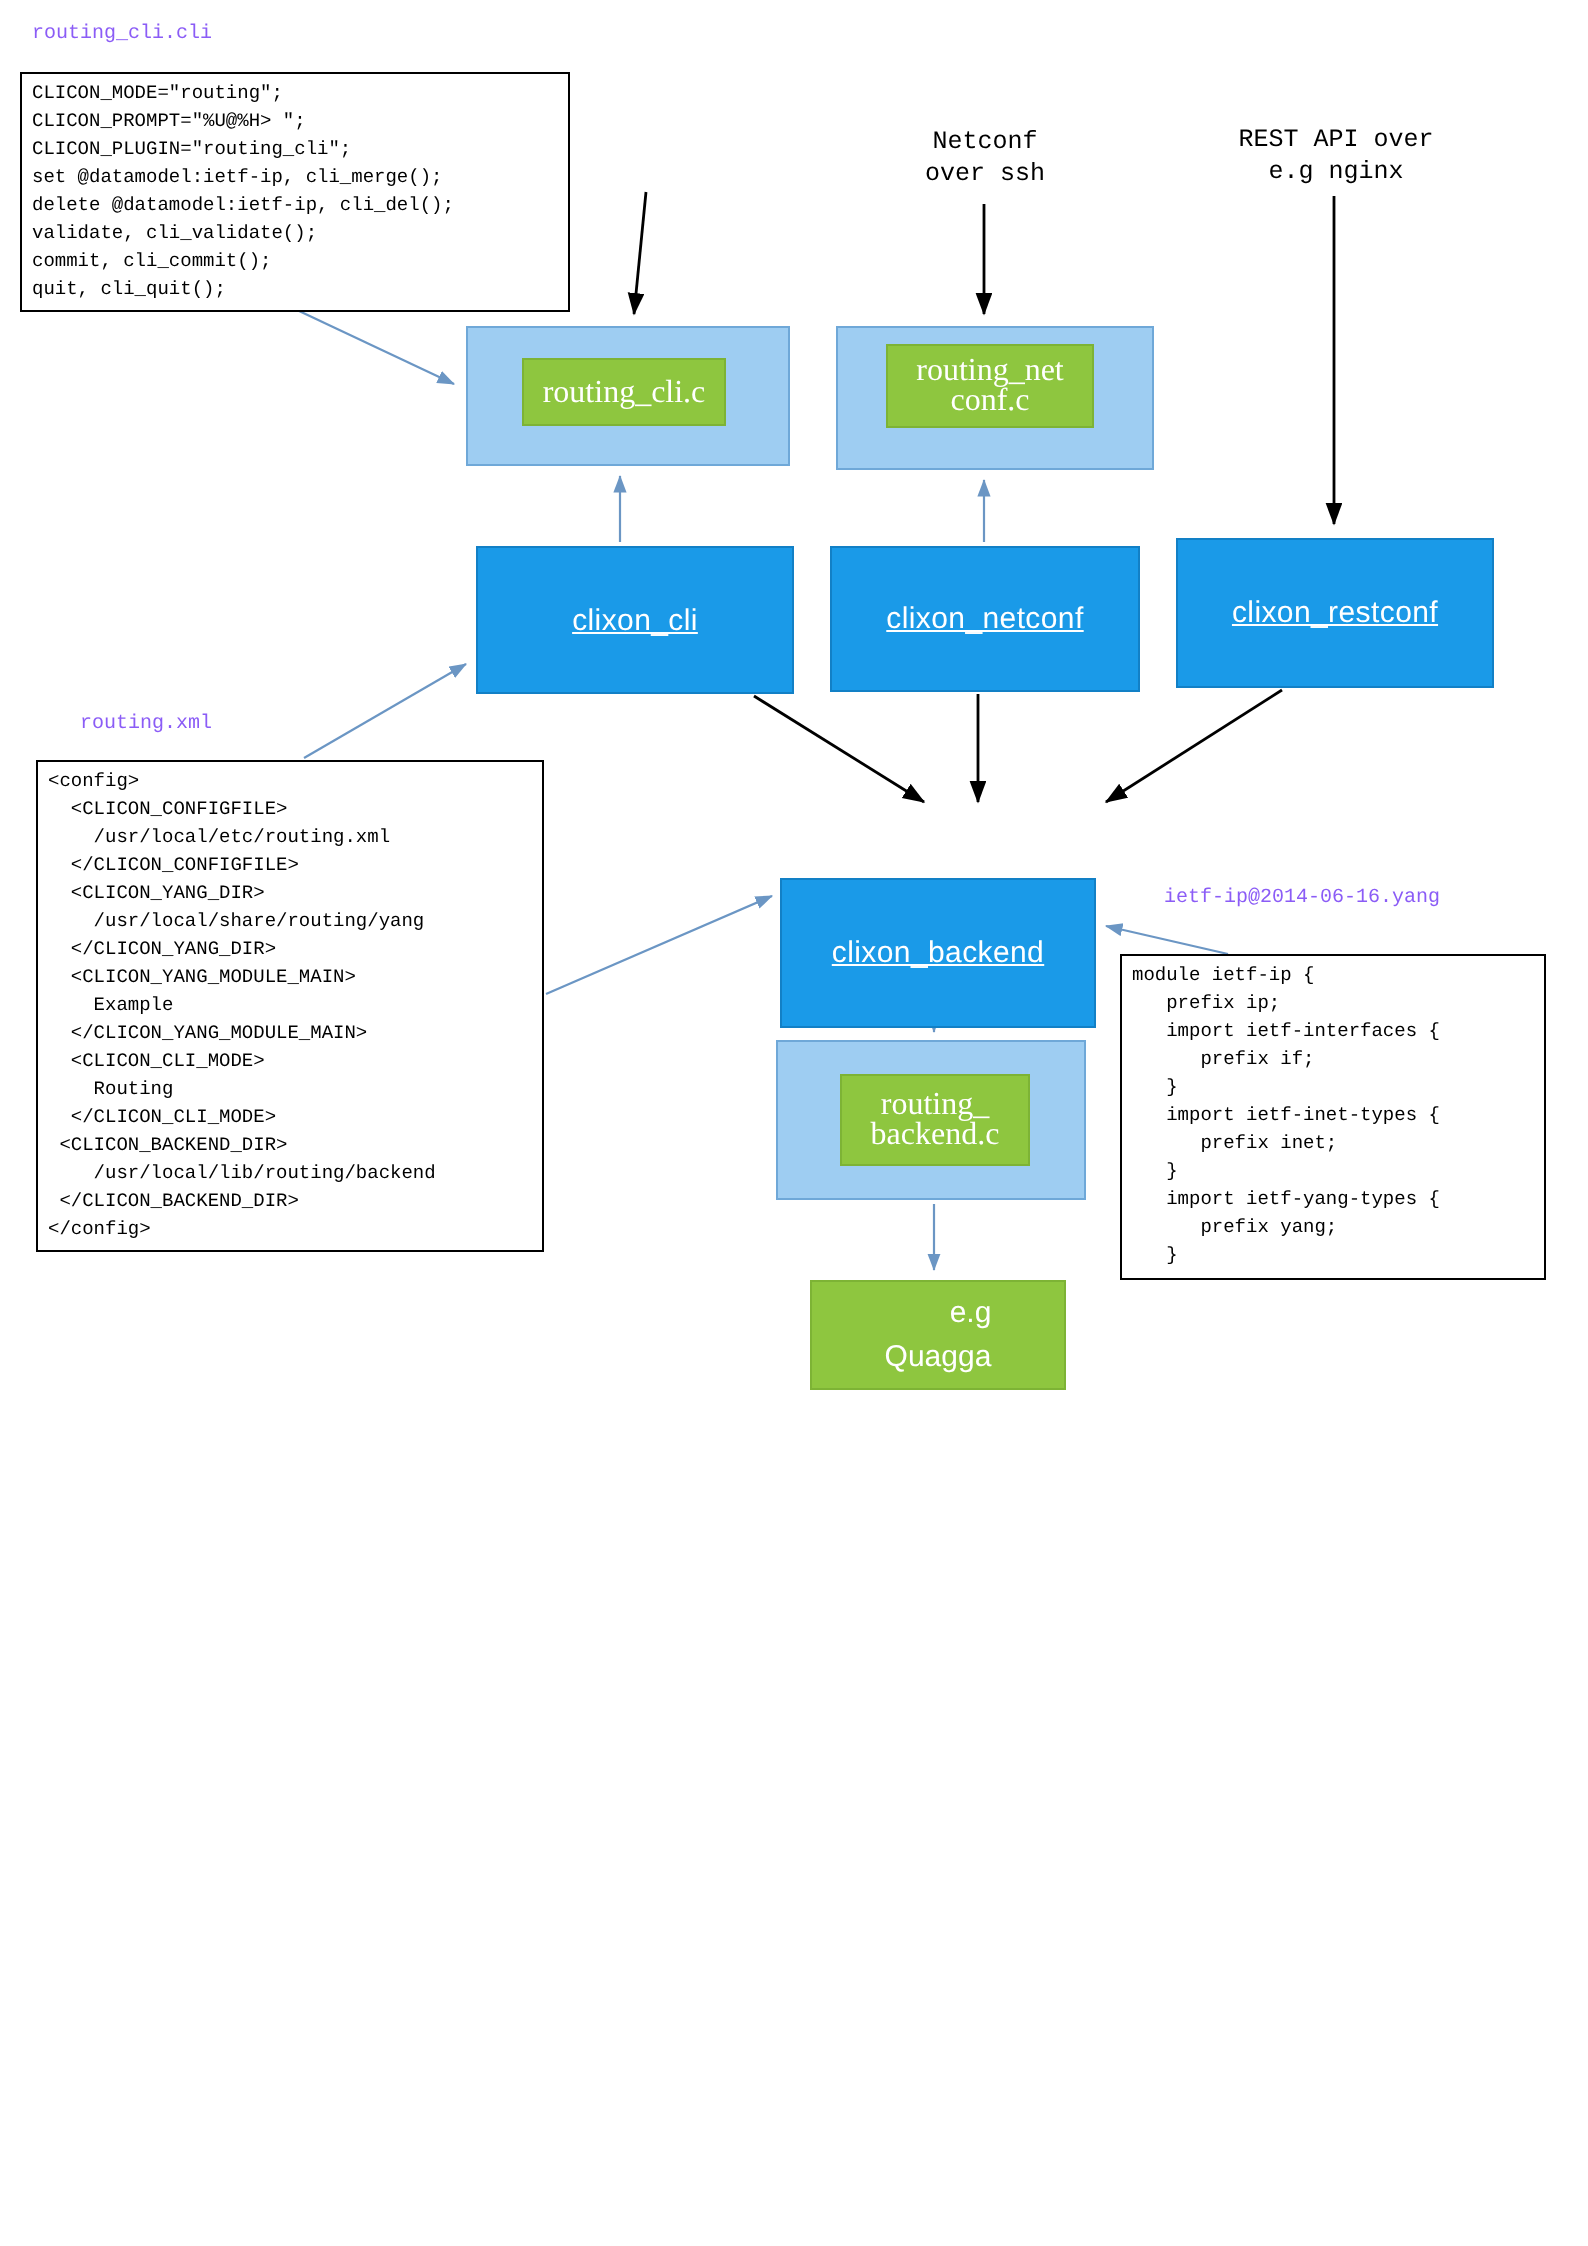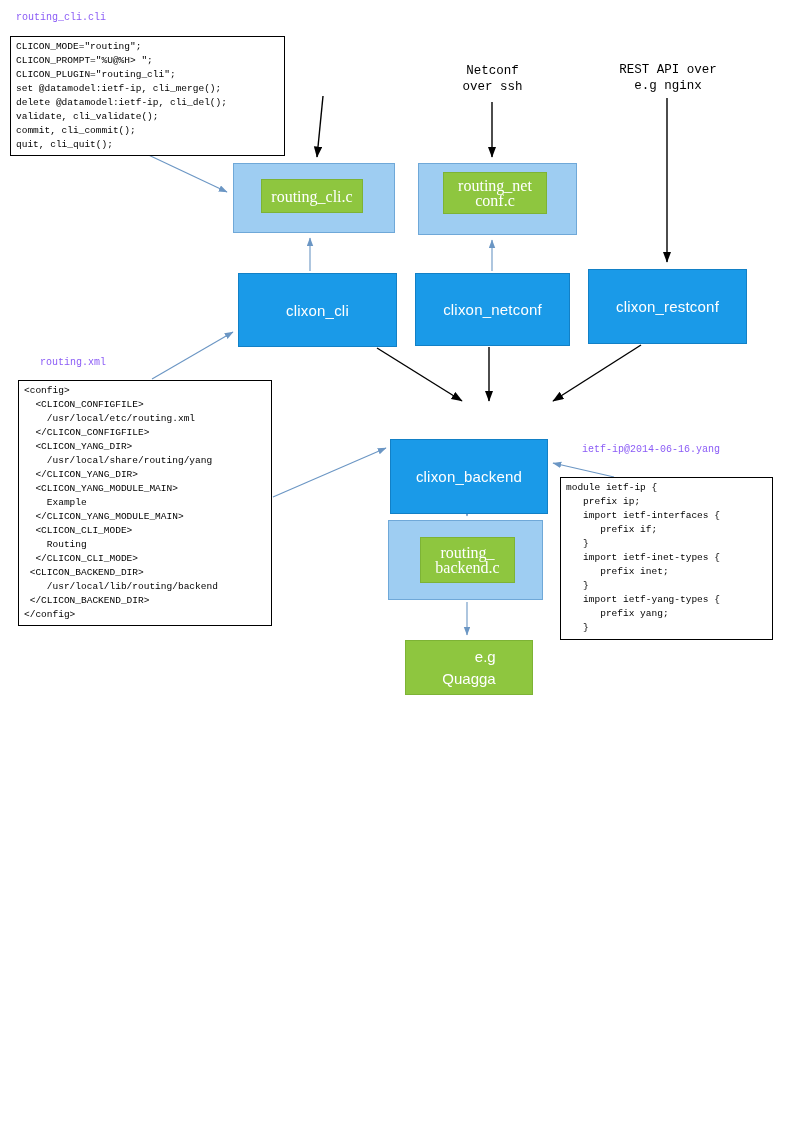--- a/index.html
+++ b/index.html
@@ -49,20 +49,21 @@
   .box-blue {
     position: absolute;
     background: #1a9ae8;
     border: 1px solid #1280c6;
     color: #fff;
     display: flex;
     align-items: center;
     justify-content: center;
     font-size: 15px;
     letter-spacing: 0.2px;
+    text-decoration: underline;
   }
   .green-chip {
     position: absolute;
     background: #8ec63f;
     border: 1px solid #7db335;
     color: #fff;
     display: flex;
     align-items: center;
     justify-content: center;
     text-align: center;

